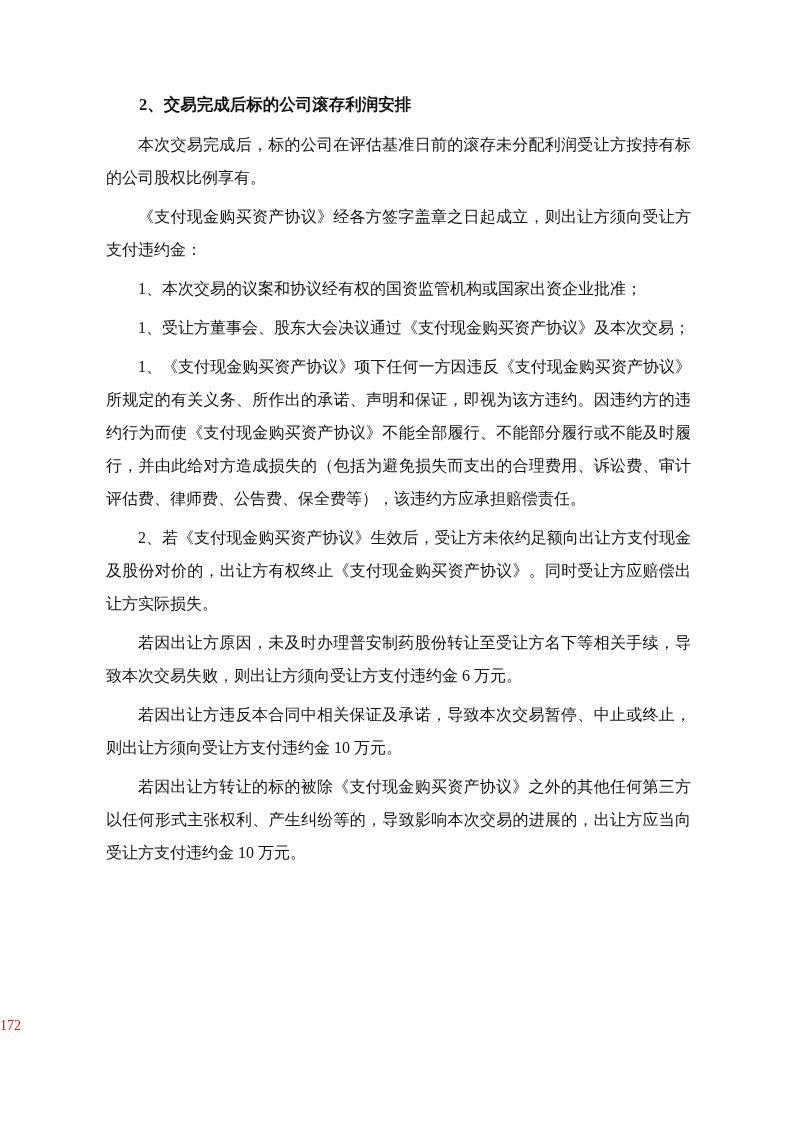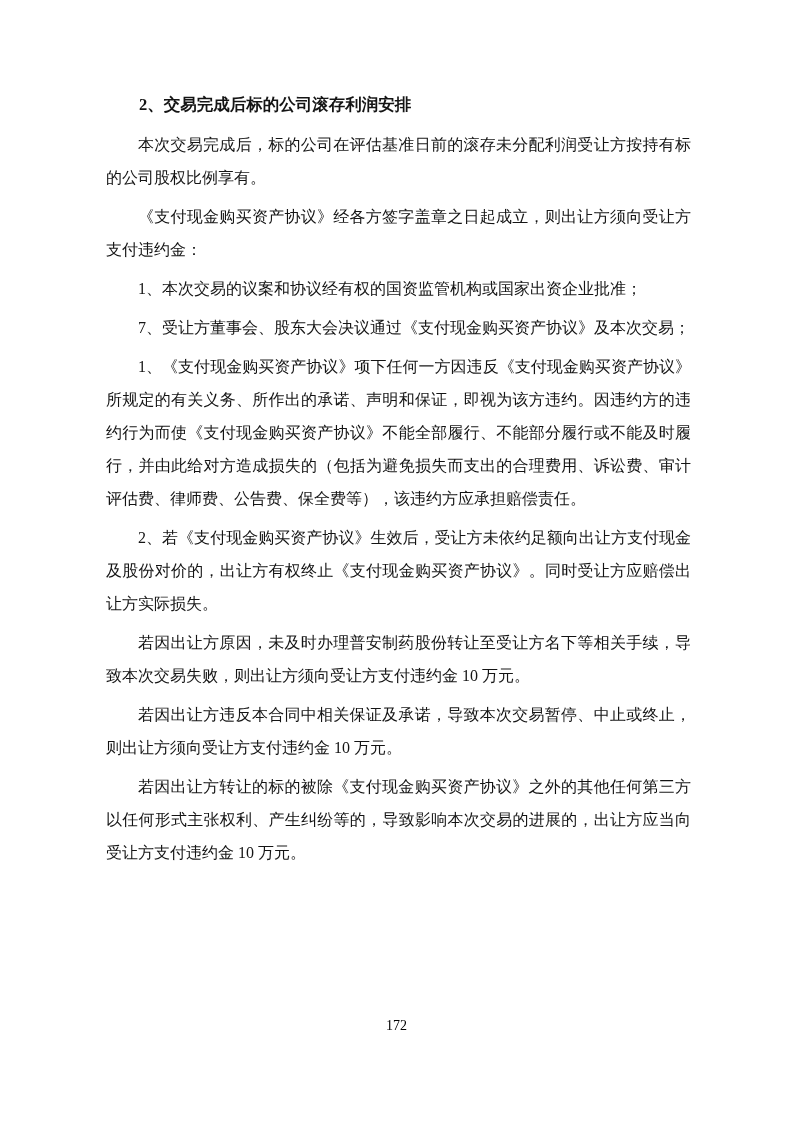--- a/index.html
+++ b/index.html
@@ -39,48 +39,47 @@
     margin: 6px 0;
     line-height: 33px;
     text-align: justify;
     text-indent: 2em;
   }
   .page-number {
     position: absolute;
     left: 0;
     right: 0;
     top: 1018px;
-    text-align: center;
     font-size: 14px;
-    color: #000000;
+    color: #b91c1c;
     font-family: "Liberation Serif", "DejaVu Serif", serif;
   }
 </style>
 </head>
 <body>
 
 <div class="page">
 
   <h3 class="sub-heading">2、交易完成后标的公司滚存利润安排</h3>
 
   <p class="body-para">本次交易完成后，标的公司在评估基准日前的滚存未分配利润受让方按持有标的公司股权比例享有。</p>
 
 
   <p class="body-para">《支付现金购买资产协议》经各方签字盖章之日起成立，则出让方须向受让方支付违约金：</p>
 
   <p class="body-para">1、本次交易的议案和协议经有权的国资监管机构或国家出资企业批准；</p>
 
-  <p class="body-para">7、受让方董事会、股东大会决议通过《支付现金购买资产协议》及本次交易；</p>
+  <p class="body-para">1、受让方董事会、股东大会决议通过《支付现金购买资产协议》及本次交易；</p>
 
 
   <p class="body-para">1、《支付现金购买资产协议》项下任何一方因违反《支付现金购买资产协议》所规定的有关义务、所作出的承诺、声明和保证，即视为该方违约。因违约方的违约行为而使《支付现金购买资产协议》不能全部履行、不能部分履行或不能及时履行，并由此给对方造成损失的（包括为避免损失而支出的合理费用、诉讼费、审计评估费、律师费、公告费、保全费等），该违约方应承担赔偿责任。</p>
 
   <p class="body-para">2、若《支付现金购买资产协议》生效后，受让方未依约足额向出让方支付现金及股份对价的，出让方有权终止《支付现金购买资产协议》。同时受让方应赔偿出让方实际损失。</p>
 
-  <p class="body-para">若因出让方原因，未及时办理普安制药股份转让至受让方名下等相关手续，导致本次交易失败，则出让方须向受让方支付违约金 10 万元。</p>
+  <p class="body-para">若因出让方原因，未及时办理普安制药股份转让至受让方名下等相关手续，导致本次交易失败，则出让方须向受让方支付违约金 6 万元。</p>
 
   <p class="body-para">若因出让方违反本合同中相关保证及承诺，导致本次交易暂停、中止或终止，则出让方须向受让方支付违约金 10 万元。</p>
 
   <p class="body-para">若因出让方转让的标的被除《支付现金购买资产协议》之外的其他任何第三方以任何形式主张权利、产生纠纷等的，导致影响本次交易的进展的，出让方应当向受让方支付违约金 10 万元。</p>
 
   <div class="page-number">172</div>
 
 </div>
 
 </body></html>

